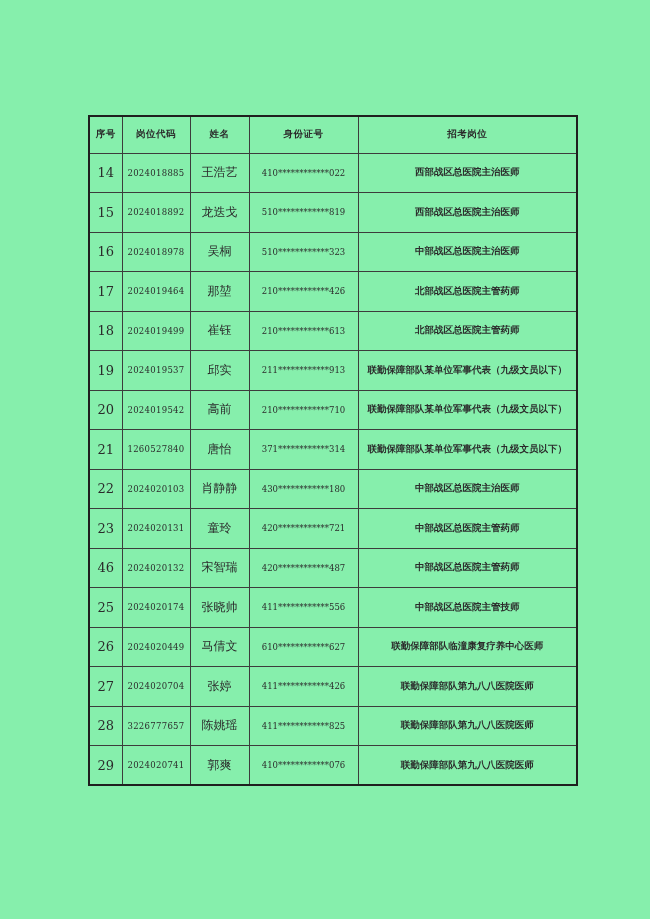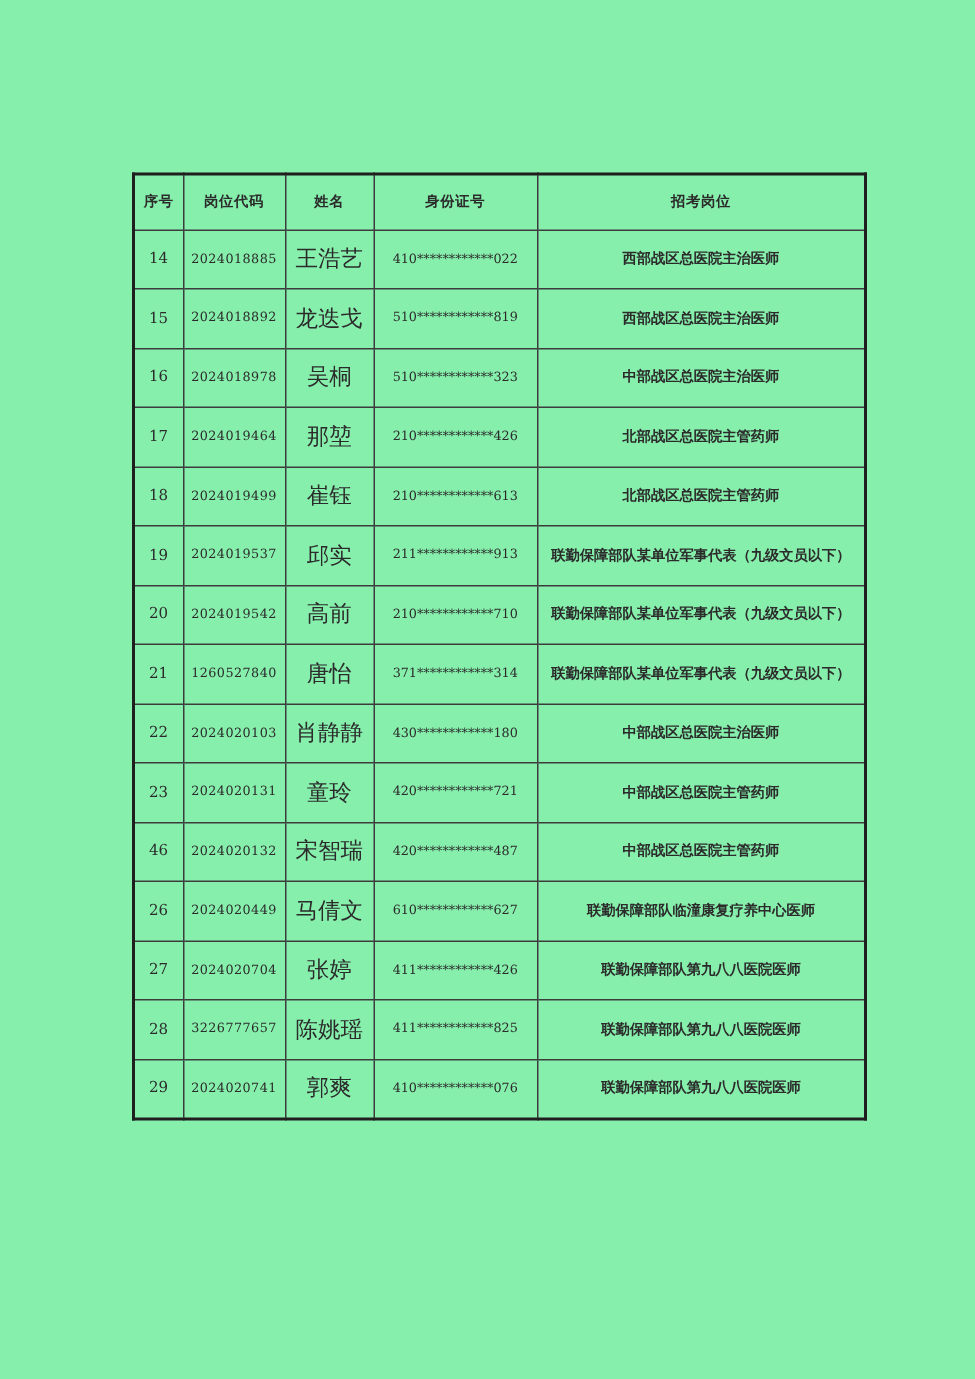--- a/index.html
+++ b/index.html
@@ -35,23 +35,23 @@
   table.roster th {
     font-size: 9.5px;
     font-weight: bold;
     text-align: center;
     letter-spacing: 0.5px;
   }
   table.roster td {
     text-align: center;
     padding: 0 2px;
   }
-  td.col0 { font-size: 10px; margin-left: 21px; }                 
+  td.col0 { font-size: 13px; margin-left: 21px; }                 
   td.col1 { font-size: 8.5px; letter-spacing: 0.3px; } 
-  td.col2 { font-size: 15px; }                 
+  td.col2 { font-size: 12px; }                 
   td.col3 { font-size: 8.5px; margin-left: 48px; }                 
   td.col4 {                                      
     font-size: 9.5px;
     text-align: left;
     padding-left: 5px;
     font-weight: bold;
   }
 </style>
 </head>
 <body>
@@ -146,20 +146,27 @@
           <td class="col4">中部战区总医院主管药师</td>
         </tr>
         <tr>
           <td class="col0">46</td>
           <td class="col1">2024020132</td>
           <td class="col2">宋智瑞</td>
           <td class="col3">420************487</td>
           <td class="col4">中部战区总医院主管药师</td>
         </tr>
         <tr>
+          <td class="col0">25</td>
+          <td class="col1">2024020174</td>
+          <td class="col2">张晓帅</td>
+          <td class="col3">411************556</td>
+          <td class="col4">中部战区总医院主管技师</td>
+        </tr>
+        <tr>
           <td class="col0">26</td>
           <td class="col1">2024020449</td>
           <td class="col2">马倩文</td>
           <td class="col3">610************627</td>
           <td class="col4">联勤保障部队临潼康复疗养中心医师</td>
         </tr>
         <tr>
           <td class="col0">27</td>
           <td class="col1">2024020704</td>
           <td class="col2">张婷</td>

